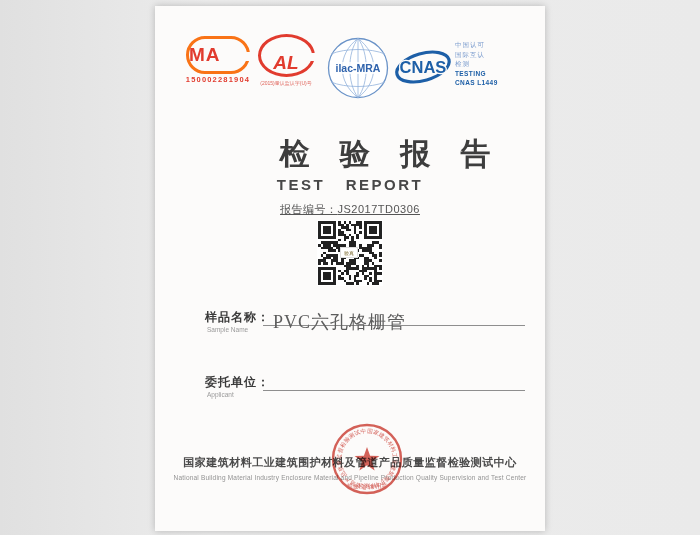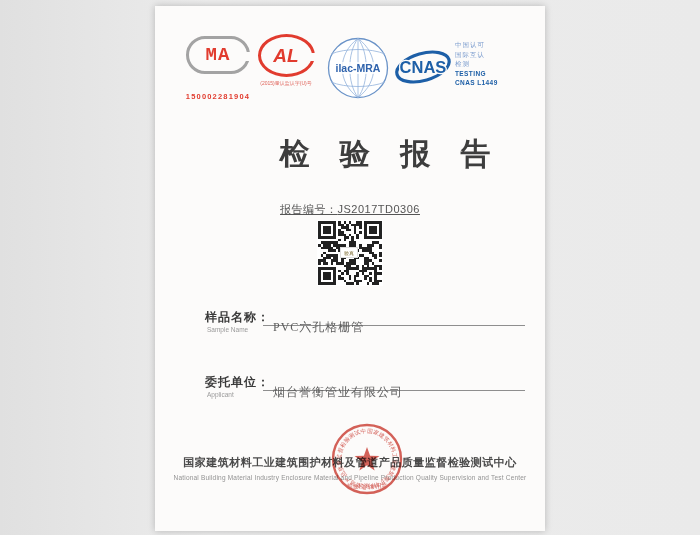--- a/index.html
+++ b/index.html
@@ -6,30 +6,30 @@
   html,body { width:700px; height:535px; overflow:hidden;
     font-family:"Liberation Sans", sans-serif; }
   .canvas { position:relative; width:700px; height:535px;
     background:linear-gradient(90deg,#e0e0e0 0%,#ececec 30%,#eaeaea 100%); }
   .page { position:absolute; left:155px; top:6px; width:390px; height:525px;
     background:#fcfbfa; box-shadow:0 0 7px rgba(0,0,0,.22); }
 
   
   .cma-wrap { position:absolute; left:28px; top:30px; width:70px; text-align:center; }
   .cma-badge { position:relative; width:64px; height:38px; margin:0 auto;
-    border:3px solid #a3a3a3; border-radius:19px; display:flex; align-items:center;
-    justify-content:center;font-family:Liberation Mono, monospace; }
+    border:3px solid #f97316; border-radius:19px; display:flex; align-items:center;
+    justify-content:flex-start; }
   .cma-badge .notch { position:absolute; right:-4px; top:13px; width:7px; height:9px;
     background:#fcfbfa; }
   .cma-badge span { font-size:19px; font-weight:bold; color:#e13b2e; letter-spacing:1px; }
-  .cma-num { margin-top:18px; font-size:7.5px; font-weight:bold; color:#e13b2e;
+  .cma-num { margin-top:1px; font-size:7.5px; font-weight:bold; color:#e13b2e;
     letter-spacing:1.2px; white-space:nowrap; }
   .cal-wrap { position:absolute; left:100px; top:28px; width:62px; text-align:center; }
   .cal-badge { position:relative; width:57px; height:43px; margin:0 auto;
-    border:3px solid #e13b2e; border-radius:50%; display:flex; align-items:center;
+    border:3px solid #e13b2e; border-radius:50%; display:flex; align-items:flex-end;
     justify-content:center; }
   .cal-badge .notch { position:absolute; right:-4px; top:16px; width:7px; height:8px;
     background:#fcfbfa; }
   .cal-badge span { font-size:19px; font-weight:bold; font-style:italic; color:#e13b2e; }
   .cal-cert { margin-top:3px; font-size:5px; color:#e0655c; white-space:nowrap; }
   .ilac-svg { position:absolute; left:172px; top:30px; }
   .cnas-svg { position:absolute; left:238px; top:38px; }
   .cnas-text { position:absolute; left:300px; top:34px; width:70px; line-height:9.5px; }
   .cnas-text div { font-size:6.5px; color:#7b9cce; letter-spacing:1px; }
   .cnas-text div.b { font-weight:bold; color:#1d5fa7; letter-spacing:.4px; }
@@ -54,21 +54,21 @@
   .qr-center { position:absolute; left:23px; top:27px; width:18px; height:11px;
     background:#fff; display:flex; align-items:center; justify-content:center;
     font-size:5px; color:#7c6a2f; border:.5px solid #ddd; }
 
   
   .field { position:absolute; left:0; width:100%; height:34px; }
   .f1 { top:303px;padding-left:28px; } .f2 { top:350px;margin-top:18px; } .f3 { top:397px; }
   .f-label { position:absolute; left:50px; top:0; font-size:12px; font-weight:bold;
     color:#3a3a3a; letter-spacing:1px; }
   .f-en { position:absolute; left:52px; top:17px; font-size:6.5px; color:#9a9a9a; }
-  .f-value { position:absolute; left:118px; top:10px; font-size:12px; color:#5d5d5d;
+  .f-value { position:absolute; left:118px; top:1px; font-size:18px; color:#5d5d5d;
     font-family:"Liberation Serif", serif; letter-spacing:1px; }
   .f-line { position:absolute; left:108px; top:0; width:262px; height:17px;
     border-bottom:1px solid #8e8e8e; }
 
   
   .footer-zh { position:absolute; left:0; top:449px; width:100%; text-align:center;
     font-size:11px; font-weight:600; color:#4a4a4a; letter-spacing:.5px; }
   .footer-en { position:absolute; left:0; top:468px; width:100%; text-align:center;
     font-size:6.5px; color:#929292; letter-spacing:.2px; }
 
@@ -118,20 +118,21 @@
 
     <div class="cnas-text">
       <div>中国认可</div>
       <div>国际互认</div>
       <div>检测</div>
       <div class="b">TESTING</div>
       <div class="b">CNAS L1449</div>
     </div>
 
     <div class="title-zh">检 验 报 告</div>
+    <div class="title-en">TEST REPORT</div>
     <div class="report-no"><span>报告编号：</span><span>JS2017TD0306</span></div>
 
     <div class="qr-wrap">
       <div class="qr-grid">
           <div class="qd"></div>
           <div class="qd"></div>
           <div class="qd"></div>
           <div class="qd"></div>
           <div class="qd"></div>
           <div class="qd"></div>
@@ -762,21 +763,20 @@
       <div class="f-line"></div>
       <div class="f-label">样品名称：</div>
       <div class="f-en">Sample Name</div>
       <div class="f-value">PVC六孔格栅管</div>
     </div>
 
     <div class="field f2">
       <div class="f-line"></div>
       <div class="f-label">委托单位：</div>
       <div class="f-en">Applicant</div>
-      <div class="f-value">烟台誉衡管业有限公司</div>
     </div>
 
 
     <div class="footer-zh">国家建筑材料工业建筑围护材料及管道产品质量监督检验测试中心</div>
     <div class="footer-en">National Building Material Industry Enclosure Material and Pipeline Production Quality Supervision and Test Center</div>
 
     <svg class="stamp" width="110" height="110" viewBox="0 0 110 110">
       <defs>
         <path id="ringPath" d="M 55,29 A 26,26 0 1,1 54.99,29"></path>
       </defs>

